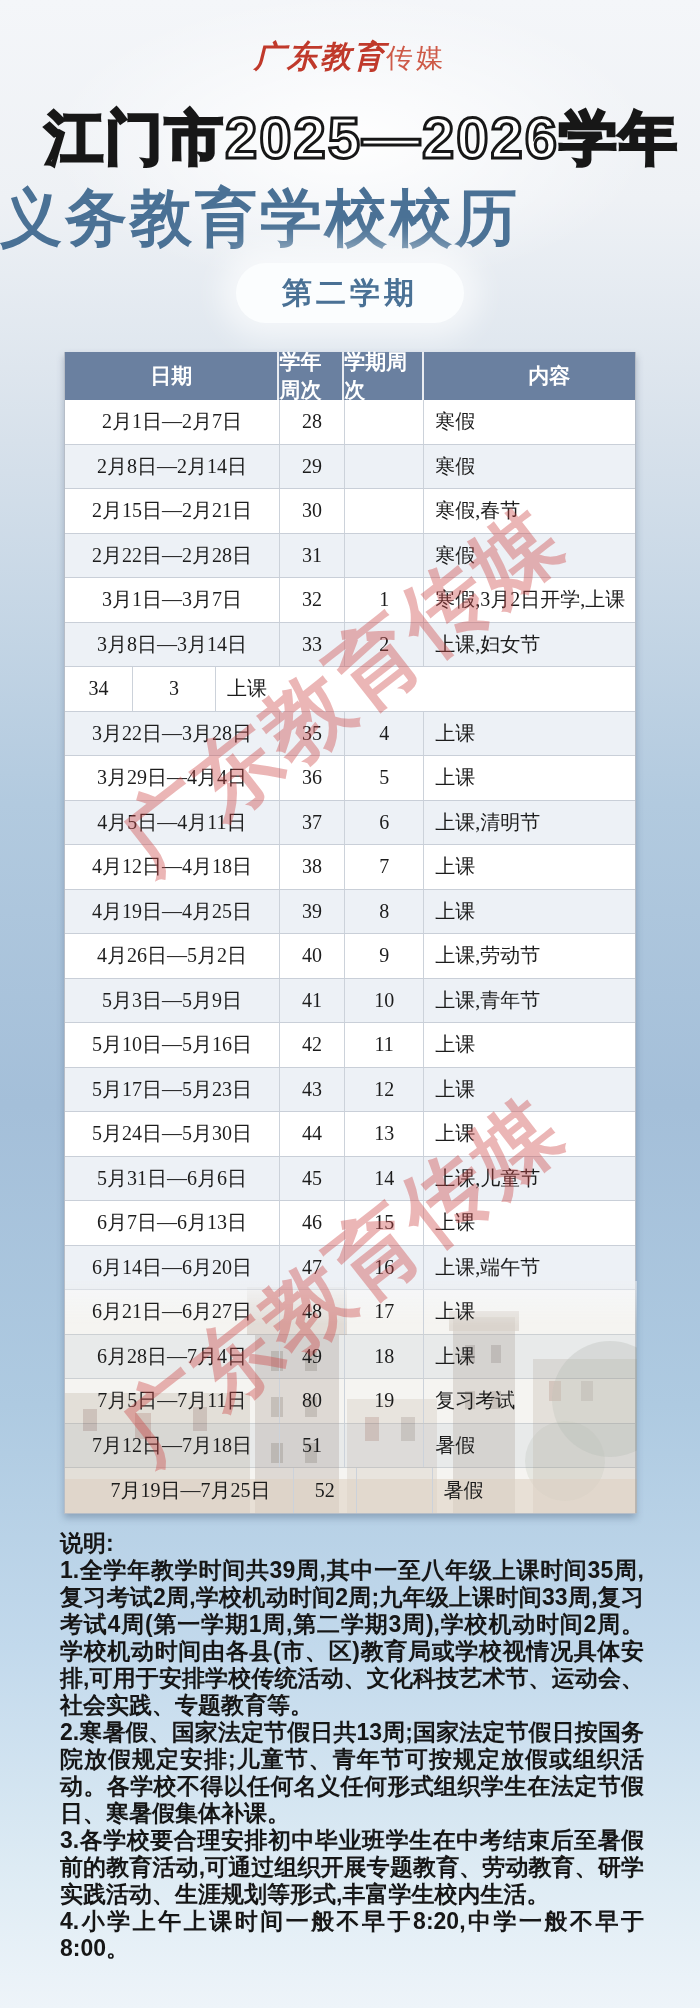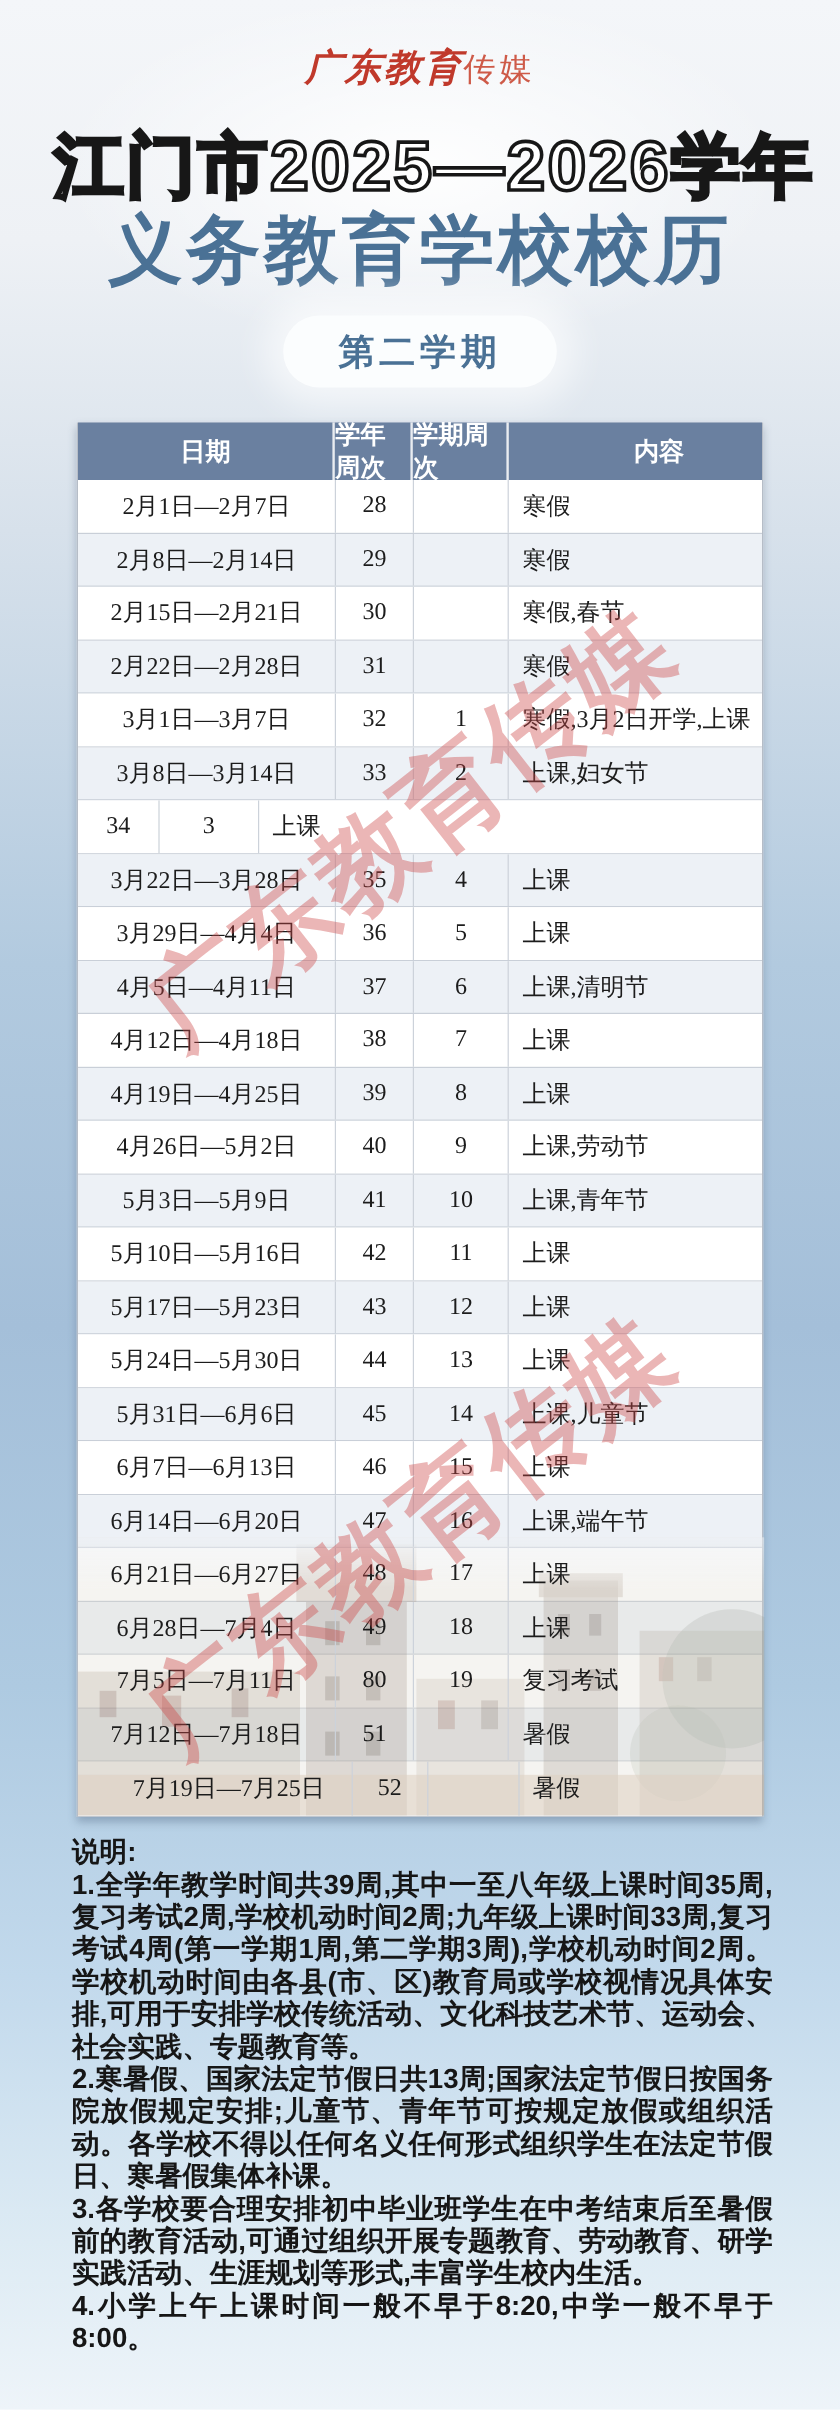--- a/index.html
+++ b/index.html
@@ -12,21 +12,21 @@
   }
   .logo{position:absolute;top:36px;left:0;width:700px;text-align:center;white-space:nowrap;}
   .logo .main{font-size:31px;font-weight:bold;color:var(--accent-red,#c0392b);font-style:italic;letter-spacing:2px;}
   .logo .sub{font-size:27px;color:#ce5a48;letter-spacing:3px;}
   .title1{
     position:absolute;top:100px;left:0;width:700px;text-align:center;
     font-size:58px;font-weight:900;letter-spacing:2px;color:#ffffff;
     -webkit-text-stroke:3px #171717;text-stroke:3px #171717;white-space:nowrap;margin-left:12px;
   }
   .title2{
-    position:absolute;top:166px;left:0;width:700px;text-align:center;
+    position:absolute;top:176px;left:0;width:700px;text-align:left;
     font-size:62px;font-weight:900;letter-spacing:3px;color:var(--title-blue,#4a7195);white-space:nowrap;
   }
   .badge{
     position:absolute;top:263px;left:50%;transform:translateX(-50%);
     height:60px;border-radius:30px;padding:0 46px;background:#fbfdfe;
     display:flex;align-items:center;justify-content:center;
     font-size:30px;font-weight:900;letter-spacing:4px;color:var(--title-blue,#4a7195);
     box-shadow:0 0 28px 16px rgba(255,255,255,.6);white-space:nowrap;
   }
   .calendar{

